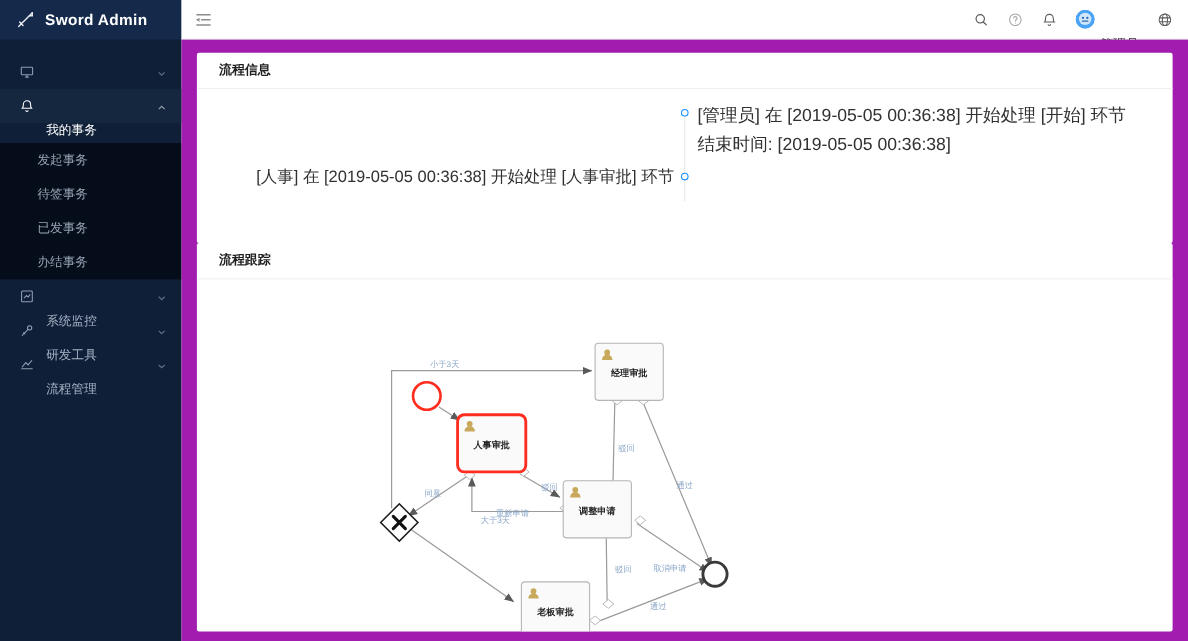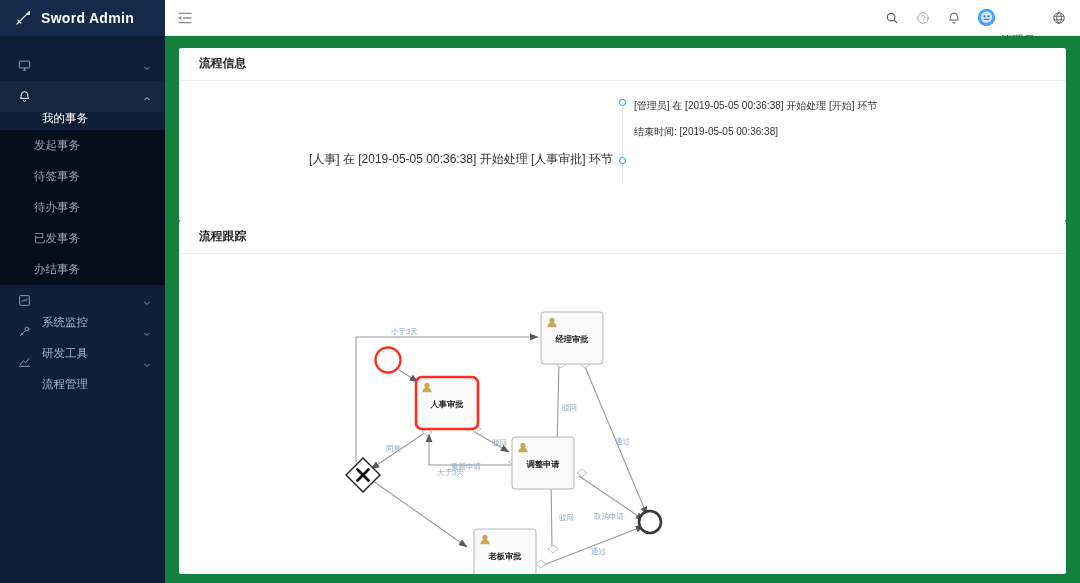--- a/index.html
+++ b/index.html
@@ -64,21 +64,21 @@
   .user-chip { display: flex; align-items: center; gap: 6px; cursor: pointer; }
   .avatar {
     width: 17px; height: 17px; border-radius: 50%;
     background: #1890ff; position: relative; flex: 0 0 17px;
     display:block;
   }
   .user-name { font-size: 11.5px; color: #333; white-space: nowrap; margin-top: 46px; }
 
   
   .content {
-    flex: 1 1 auto; background: #15803d;
+    flex: 1 1 auto; background: #a21caf;
     padding: 12px 14px 0 14px;
     overflow: hidden;
   }
   .card { background: #fff; border-radius: 2px; }
   .card-head {
     height: 33px; display: flex; align-items: center;
     padding: 0 20px; border-bottom: 1px solid #f0f0f0;
   }
   .card-title { font-size: 11.8px; font-weight: bold; color: #1f1f1f; }
   .card-body { padding: 0; }
@@ -91,26 +91,26 @@
   }
   .tl-dot {
     position: absolute; width: 7px; height: 7px;
     border: 1px solid #1890ff; border-radius: 50%;
     background: #fff; left: 440px;
   }
   .tl-dot.d1 { top: 18px; }
   .tl-dot.d2 { top: 76px; }
   .tl-right {
     position: absolute; left: 455px; top: 12px;
-    font-size: 10px; color: #303133; line-height: 26px;
+    font-size: 16px; color: #303133; line-height: 26px;
     white-space: nowrap;
   }
   .tl-left-line {
     position: absolute; left: 0; top: 70px; width: 434px;
-    text-align: right; font-size: 12px; color: #303133;
+    text-align: right; font-size: 15px; color: #303133;
     white-space: nowrap;
   }
 
   
   .flow-card { margin-top: 0; }
   .flow-body { position: relative; height: 320px; overflow: hidden; }
   .flow-svg { position: absolute; left: 0; top: 0; }
 </style>
 </head>
 <body>
@@ -167,23 +167,20 @@
       </div>
 
       <div class="submenu">
         <div class="sub-item">
           <span>发起事务</span>
         </div>
         <div class="sub-item">
           <span>待签事务</span>
         </div>
         <div class="sub-item">
-          <span>待办事务</span>
-        </div>
-        <div class="sub-item">
           <span>已发事务</span>
         </div>
         <div class="sub-item">
           <span>办结事务</span>
         </div>
       </div>
 
       <div class="menu-item">
         <span class="mi-icon">
           <svg width="13" height="13" viewBox="0 0 24 24" fill="none" stroke="currentColor" stroke-width="1.8">

